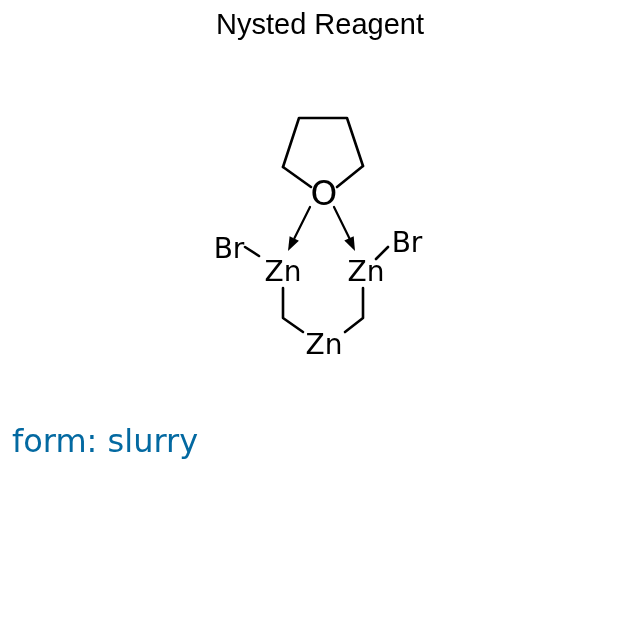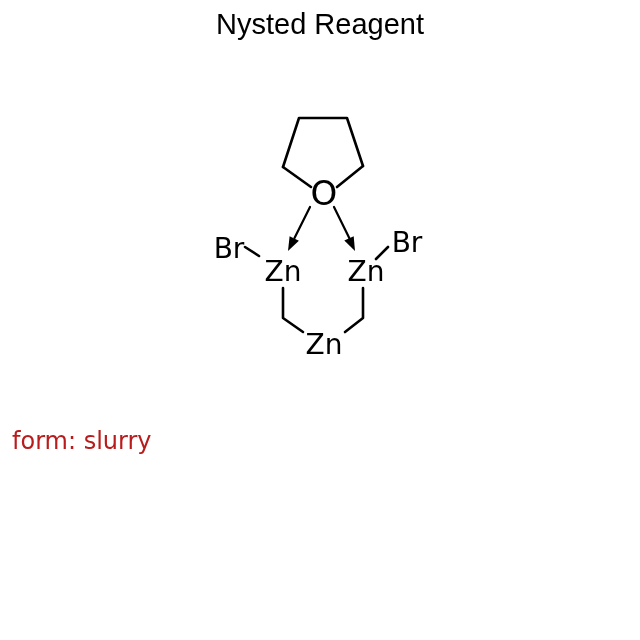--- a/index.html
+++ b/index.html
@@ -57,23 +57,23 @@
     font-size: 28px;
     fill: #000000;
     text-anchor: middle;
   }
   .atom-label.oxygen {
     font-size: 34px;
   }
   .info-block {
     position: absolute;
     font-family: "DejaVu Sans", sans-serif;
-    font-size: 24px;
+    font-size: 32px;
     line-height: 25px;
-    color: #b91c1c;
+    color: #0369a1;
     white-space: nowrap;
   }
   .info-left {
     left: 12px;
     top: 429px;
   }
   .info-right {
     left: 318px;
     top: 427px;
   }

